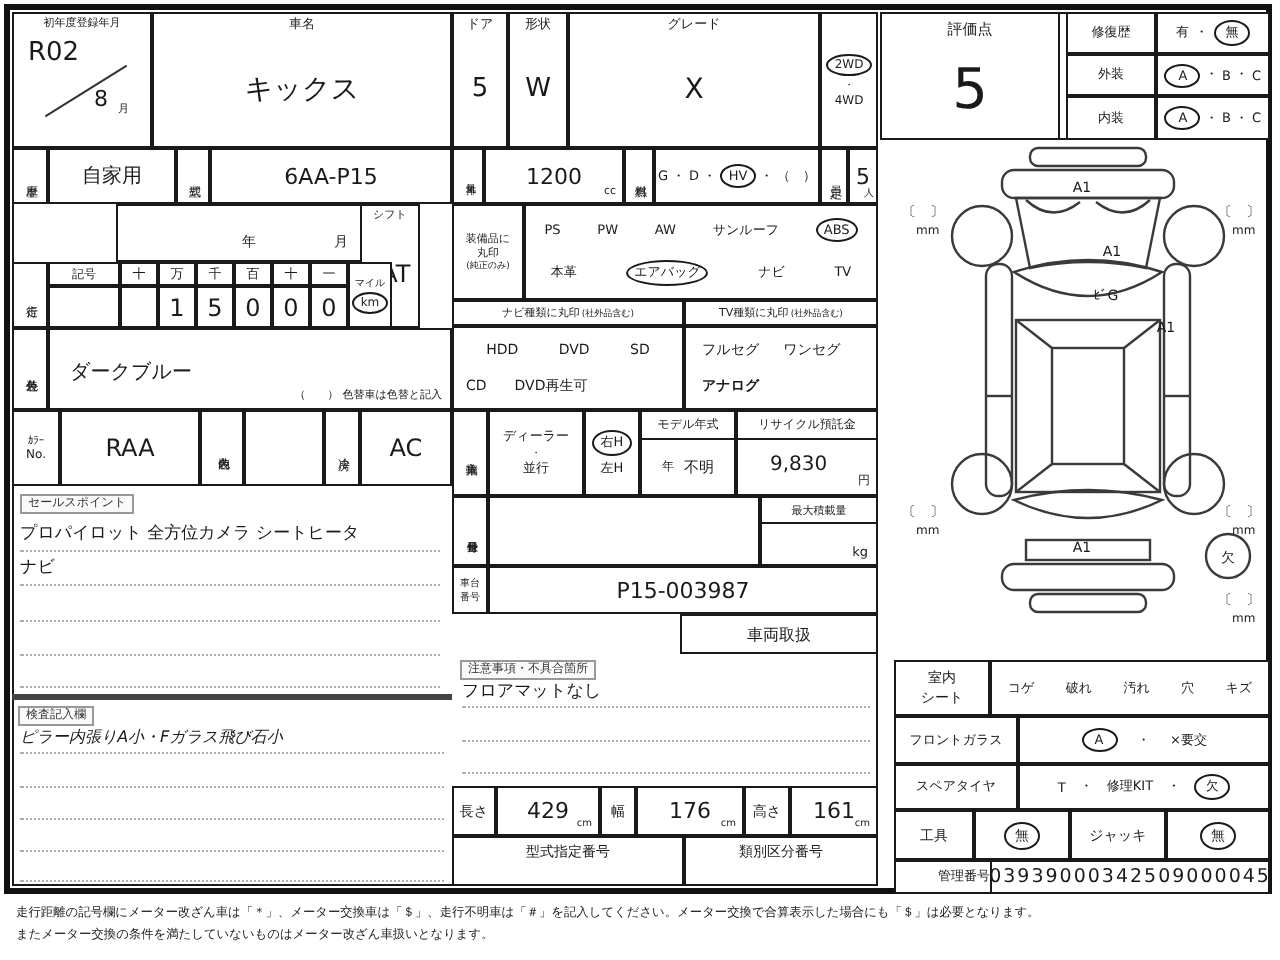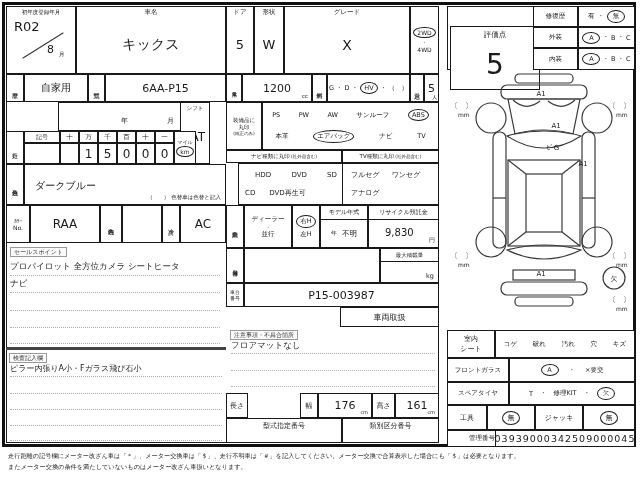--- a/index.html
+++ b/index.html
@@ -155,21 +155,21 @@
 
   <div class="tab" style="left:10px;top:247px;">セールスポイント</div>
   <div class="abs" style="left:10px;top:259px;width:210px;height:17px;border-bottom:1px dotted #b0b0b0;font-size:8.5px;display:flex;align-items:center;">プロパイロット 全方位カメラ シートヒータ</div>
   <div class="abs" style="left:10px;top:276px;width:210px;height:17px;border-bottom:1px dotted #b0b0b0;font-size:8.5px;display:flex;align-items:center;">ナビ</div>
   <div class="rule" style="left:10px;top:293px;width:210px;height:17px;"></div>
   <div class="rule" style="left:10px;top:310px;width:210px;height:17px;"></div>
   <div class="rule" style="left:10px;top:327px;width:210px;height:16px;"></div>
 
   <div class="abs" style="left:6px;top:347px;width:220px;height:3px;background:#444;"></div>
   <div class="tab" style="left:9px;top:353px;">検査記入欄</div>
-  <div class="abs" style="left:10px;top:361px;width:212px;height:16px;border-bottom:1px dotted #b0b0b0;font-size:8px;display:flex;align-items:center;">ピラー内張りA小・Fガラス飛び石小</div>
+  <div class="abs" style="left:10px;top:361px;width:212px;height:16px;border-bottom:1px dotted #b0b0b0;font-size:8px;display:flex;align-items:center;font-style:italic;">ピラー内張りA小・Fガラス飛び石小</div>
   <div class="rule" style="left:10px;top:377px;width:212px;height:16px;"></div>
   <div class="rule" style="left:10px;top:393px;width:212px;height:16px;"></div>
   <div class="rule" style="left:10px;top:409px;width:212px;height:16px;"></div>
   <div class="rule" style="left:10px;top:425px;width:212px;height:15px;"></div>
 
   <div class="cell col cc" style="left:226px;top:102px;width:36px;height:48px;">
     <span style="font-size:5.5px;">装備品に</span>
     <span style="font-size:5.5px;">丸印</span>
     <span style="font-size:4.5px;">(純正のみ)</span>
   </div>
@@ -190,37 +190,37 @@
   </div>
 
   <div class="cell cc" style="left:226px;top:150px;width:116px;height:13px;gap:1px;font-size:5.5px;">
     <span>ナビ種類に丸印</span>
     <span style="font-size:4.5px;">(社外品含む)</span>
   </div>
   <div class="cell cc" style="left:342px;top:150px;width:97px;height:13px;gap:1px;font-size:5.5px;">
     <span>TV種類に丸印</span>
     <span style="font-size:4.5px;">(社外品含む)</span>
   </div>
-  <div class="cell col" style="left:238px;top:163px;width:116px;height:42px;justify-content:space-around;padding:2px 6px;">
+  <div class="cell col" style="left:226px;top:163px;width:116px;height:42px;justify-content:space-around;padding:2px 6px;">
     <div class="spread" style="font-size:7px;">
       <span>HDD</span>
       <span>DVD</span>
       <span>SD</span>
     </div>
     <div class="flexline" style="font-size:7px;gap:14px;">
       <span>CD</span>
       <span>DVD再生可</span>
     </div>
   </div>
   <div class="cell col" style="left:342px;top:163px;width:97px;height:42px;justify-content:space-around;padding:2px 8px;">
     <div class="flexline" style="font-size:7px;gap:12px;">
       <span>フルセグ</span>
       <span>ワンセグ</span>
     </div>
-    <div class="flexline" style="font-size:7px;">
+    <div class="flexline" style="font-size:7px;font-weight:bold;">
       <span>アナログ</span>
     </div>
   </div>
 
   <div class="cell cc" style="left:226px;top:205px;width:18px;height:43px;">
       <span class="vt">輸入車</span>
     </div>
   <div class="cell col cc" style="left:244px;top:205px;width:48px;height:43px;font-size:6.5px;">
     <span>ディーラー</span>
     <span style="font-size:5px;">・</span>
@@ -263,40 +263,44 @@
   <div class="cell cc v11" style="left:244px;top:283px;width:195px;height:24px;">P15-003987</div>
 
   <div class="cell cc" style="left:340px;top:307px;width:99px;height:20px;font-size:8px;">車両取扱</div>
 
   <div class="tab" style="left:230px;top:330px;">注意事項・不具合箇所</div>
   <div class="abs" style="left:231px;top:338px;width:204px;height:16px;border-bottom:1px dotted #b0b0b0;font-size:8.5px;display:flex;align-items:center;">フロアマットなし</div>
   <div class="rule" style="left:231px;top:354px;width:204px;height:16px;"></div>
   <div class="rule" style="left:231px;top:370px;width:204px;height:16px;"></div>
 
   <div class="cell cc" style="left:226px;top:393px;width:22px;height:25px;font-size:7px;">長さ</div>
+  <div class="cell" style="left:248px;top:393px;width:52px;height:25px;">
+    <div class="cc v11" style="height:100%;">429</div>
+    <span class="abs" style="right:3px;bottom:2px;font-size:5px;">cm</span>
+  </div>
   <div class="cell cc" style="left:300px;top:393px;width:18px;height:25px;font-size:7px;">幅</div>
   <div class="cell" style="left:318px;top:393px;width:54px;height:25px;">
     <div class="cc v11" style="height:100%;">176</div>
     <span class="abs" style="right:3px;bottom:2px;font-size:5px;">cm</span>
   </div>
   <div class="cell cc" style="left:372px;top:393px;width:23px;height:25px;font-size:7px;">高さ</div>
   <div class="cell" style="left:395px;top:393px;width:44px;height:25px;">
     <div class="cc v11" style="height:100%;">161</div>
     <span class="abs" style="right:3px;bottom:2px;font-size:5px;">cm</span>
   </div>
 
   <div class="cell" style="left:226px;top:418px;width:116px;height:25px;">
     <div class="hdr" style="margin-top:2px;font-size:7px;">型式指定番号</div>
   </div>
   <div class="cell" style="left:342px;top:418px;width:97px;height:25px;">
     <div class="hdr" style="margin-top:2px;font-size:7px;">類別区分番号</div>
   </div>
 
   <div class="cell" style="left:447px;top:6px;width:188px;height:64px;border-width:1.5px;"></div>
-  <div class="cell col" style="left:450px;top:6px;width:90px;height:64px;margin-top:20px;">
+  <div class="cell col" style="left:440px;top:6px;width:90px;height:64px;">
     <div class="hdr" style="margin-top:3px;font-size:7.5px;">評価点</div>
     <div class="cc" style="flex:1;font-size:28px;">5</div>
   </div>
   <div class="cell cc" style="left:533px;top:6px;width:45px;height:21px;font-size:6.5px;">修復歴</div>
   <div class="cell cc" style="left:578px;top:6px;width:57px;height:21px;gap:3px;font-size:6.5px;">
     <span>有</span>
     <span>・</span>
     <span class="circ">無</span>
   </div>
   <div class="cell cc" style="left:533px;top:27px;width:45px;height:21px;font-size:6.5px;">外装</div>

